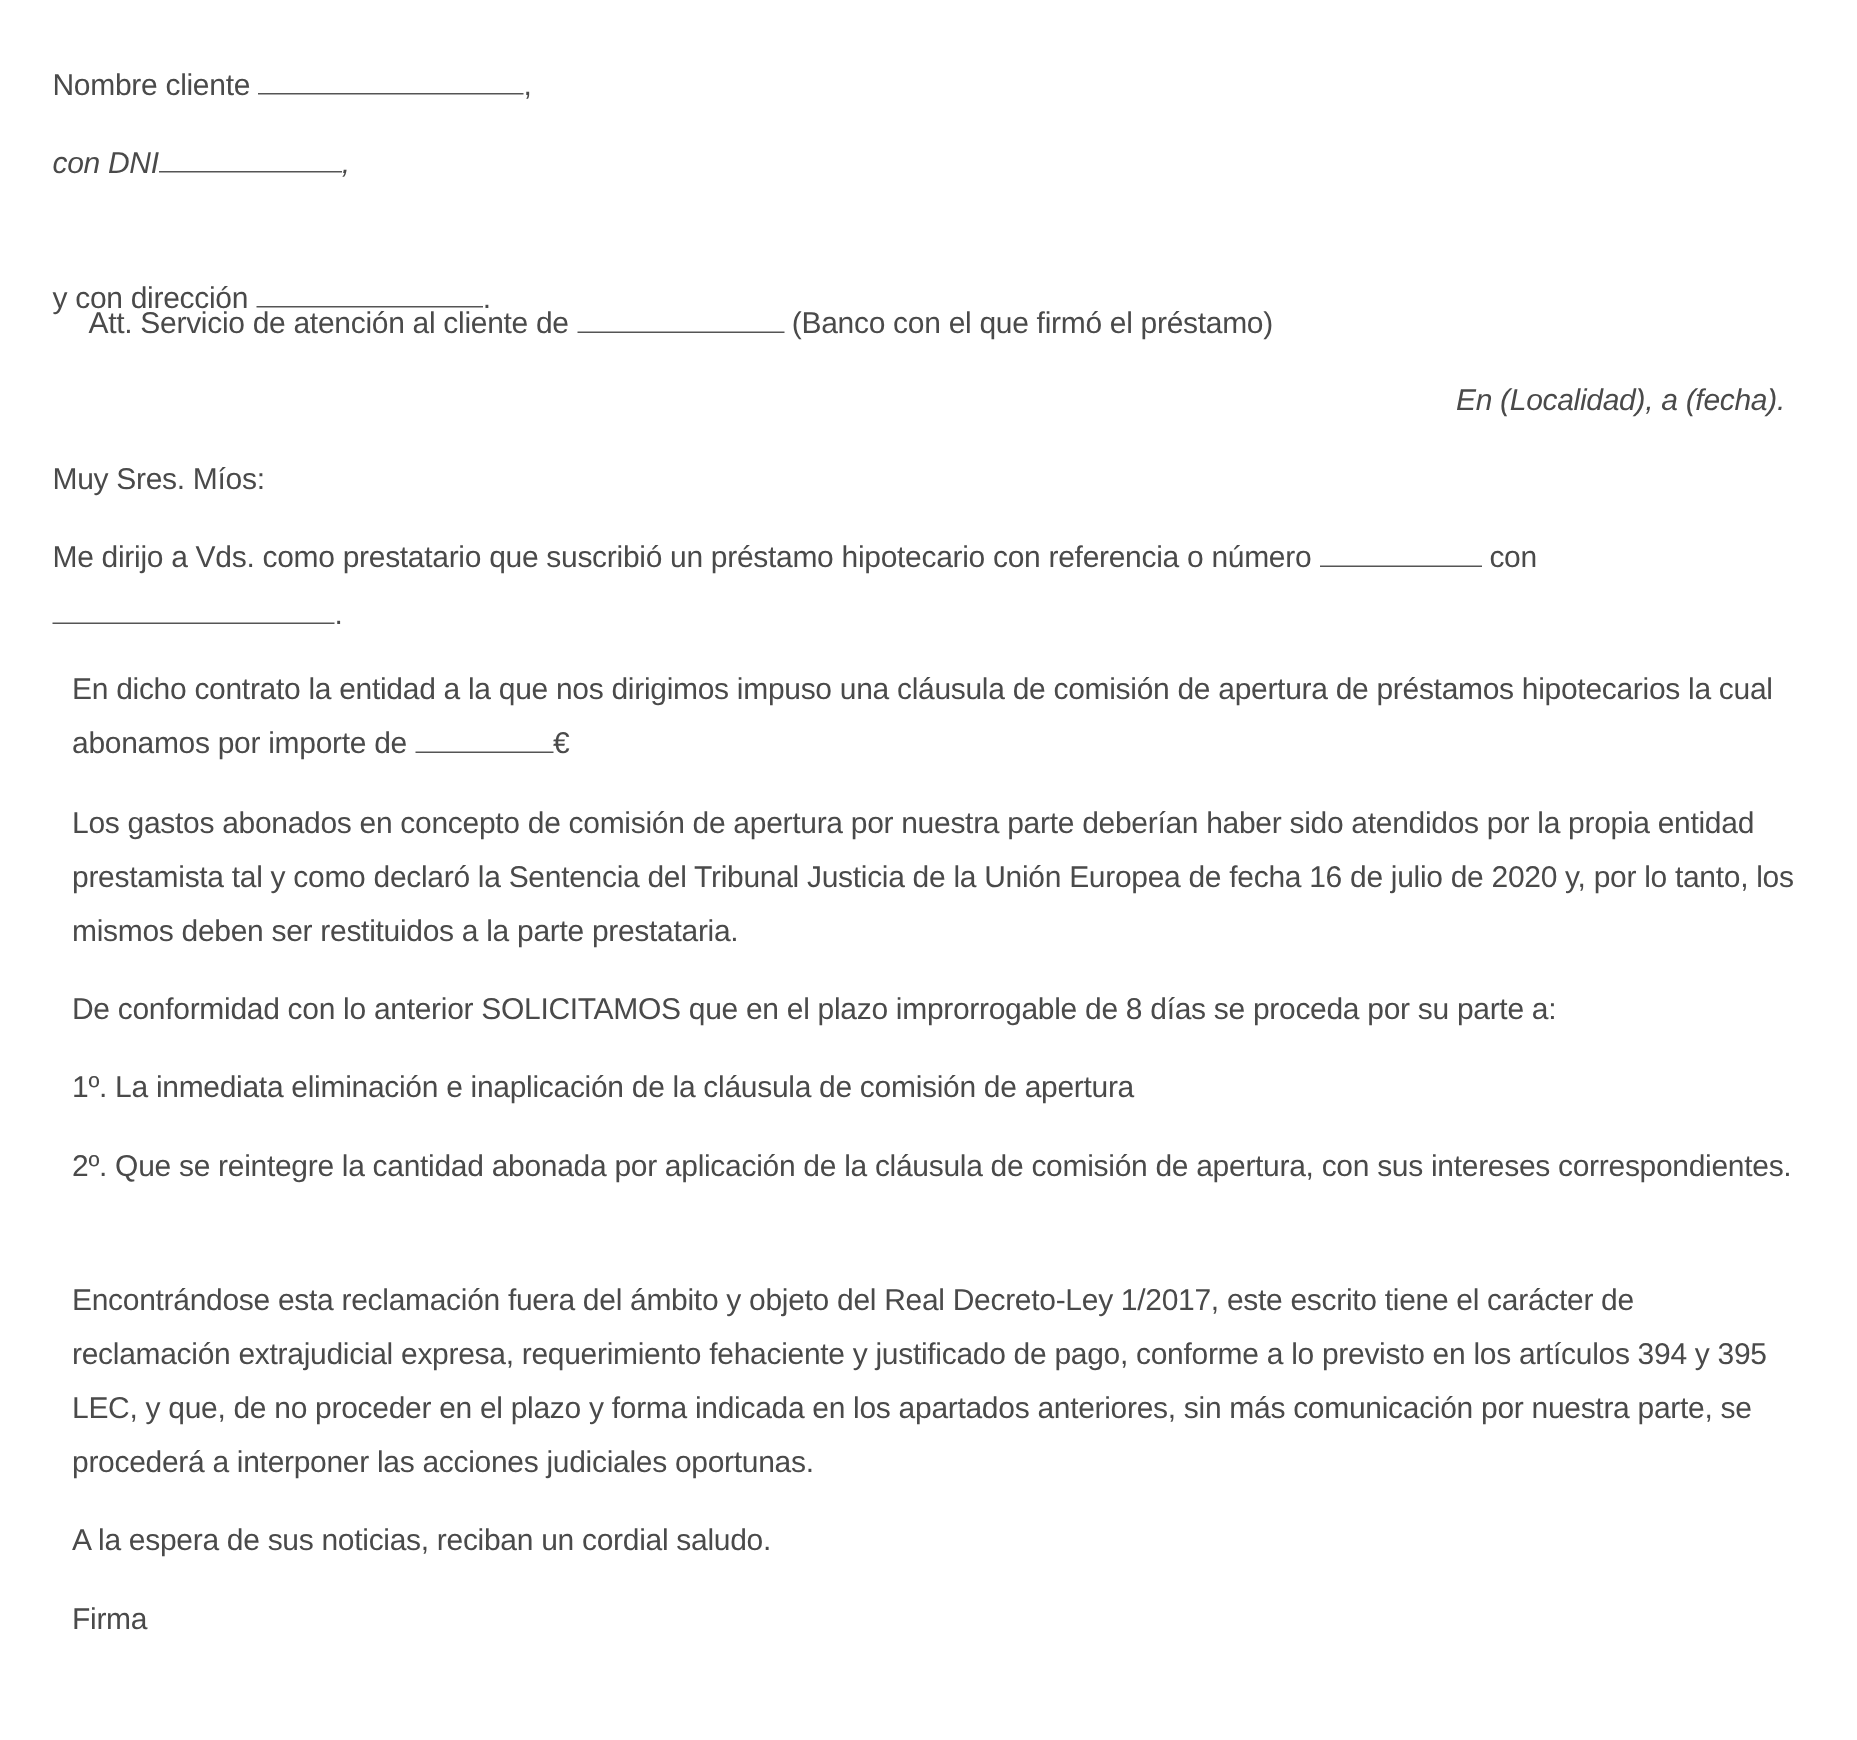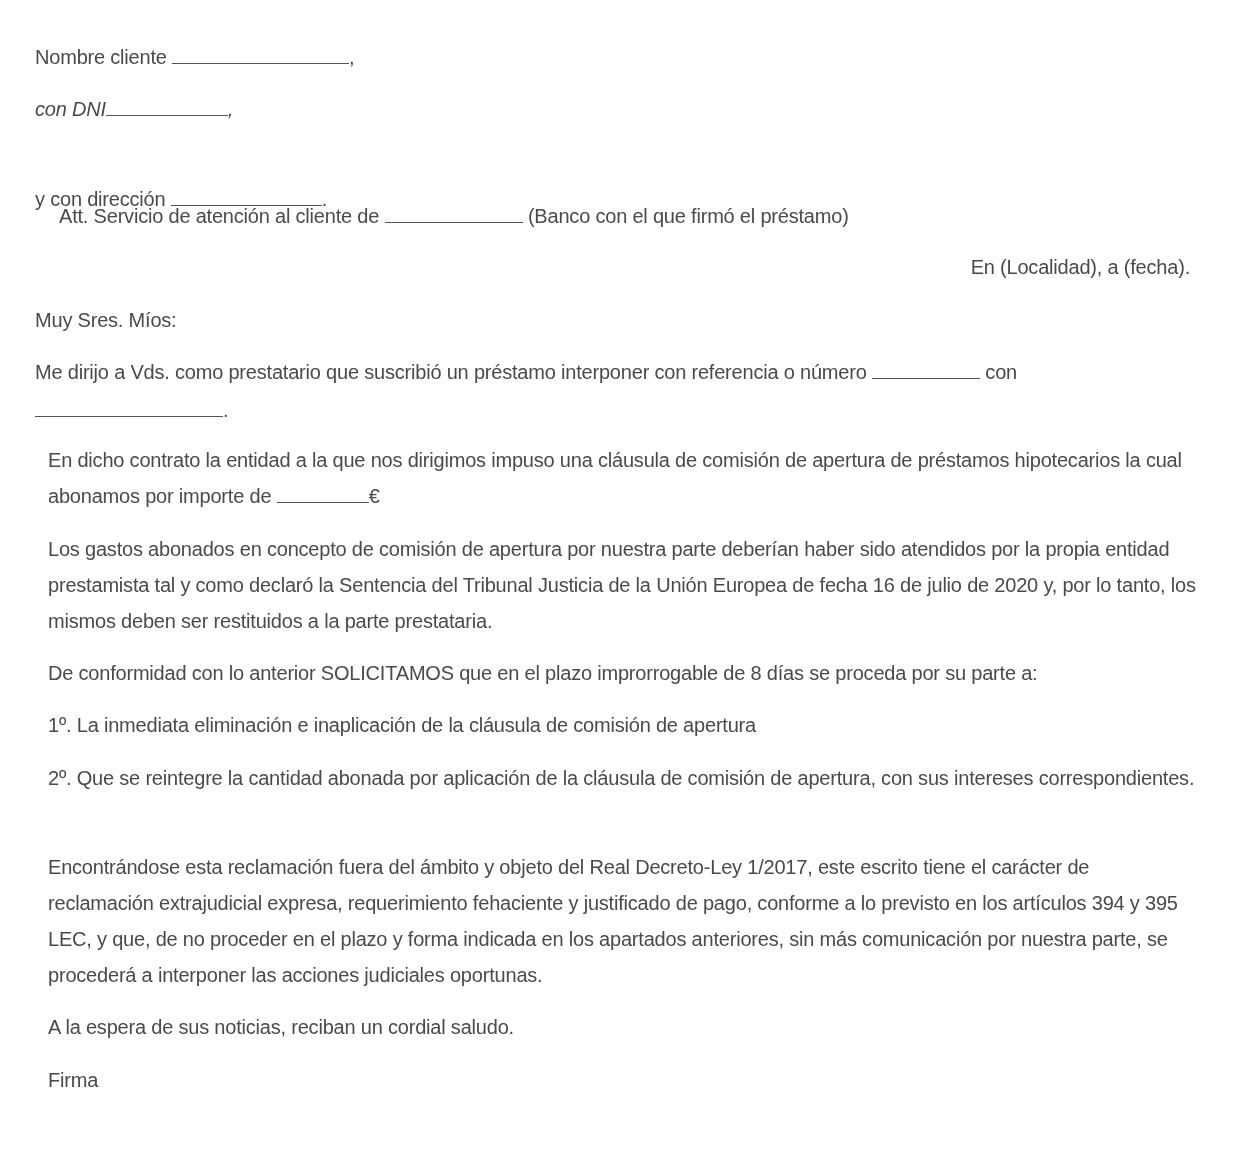--- a/index.html
+++ b/index.html
@@ -63,26 +63,26 @@
     <span>y con dirección</span>
     <span class="blank" style="width:151px;"></span><span>.</span>
   </div>
 
   <div class="line" style="top:204px;margin-left:24px;">
     <span>Att. Servicio de atención al cliente de</span>
     <span class="blank" style="width:138px;"></span>
     <span>(Banco con el que firmó el préstamo)</span>
   </div>
 
-  <div class="right" style="top:255px;">En (Localidad), a (fecha).</div>
+  <div class="right" style="top:255px;font-style:italic;">En (Localidad), a (fecha).</div>
 
   <div class="line" style="top:308px;">Muy Sres. Míos:</div>
 
   <div class="line" style="top:360px;">
-    <span>Me dirijo a Vds. como prestatario que suscribió un préstamo interponer con referencia o número</span>
+    <span>Me dirijo a Vds. como prestatario que suscribió un préstamo hipotecario con referencia o número</span>
     <span class="blank" style="width:108px;"></span>
     <span>con</span>
   </div>
   <div class="line" style="top:398px;">
     <span class="blank" style="width:188px;"></span><span>.</span>
   </div>
 
   <div class="para" style="top:442px;">
     <span>En dicho contrato la entidad a la que nos dirigimos impuso una cláusula de comisión de apertura de préstamos hipotecarios la cual abonamos por importe de</span>
     <span class="blank" style="width:92px;"></span><span>€</span>

